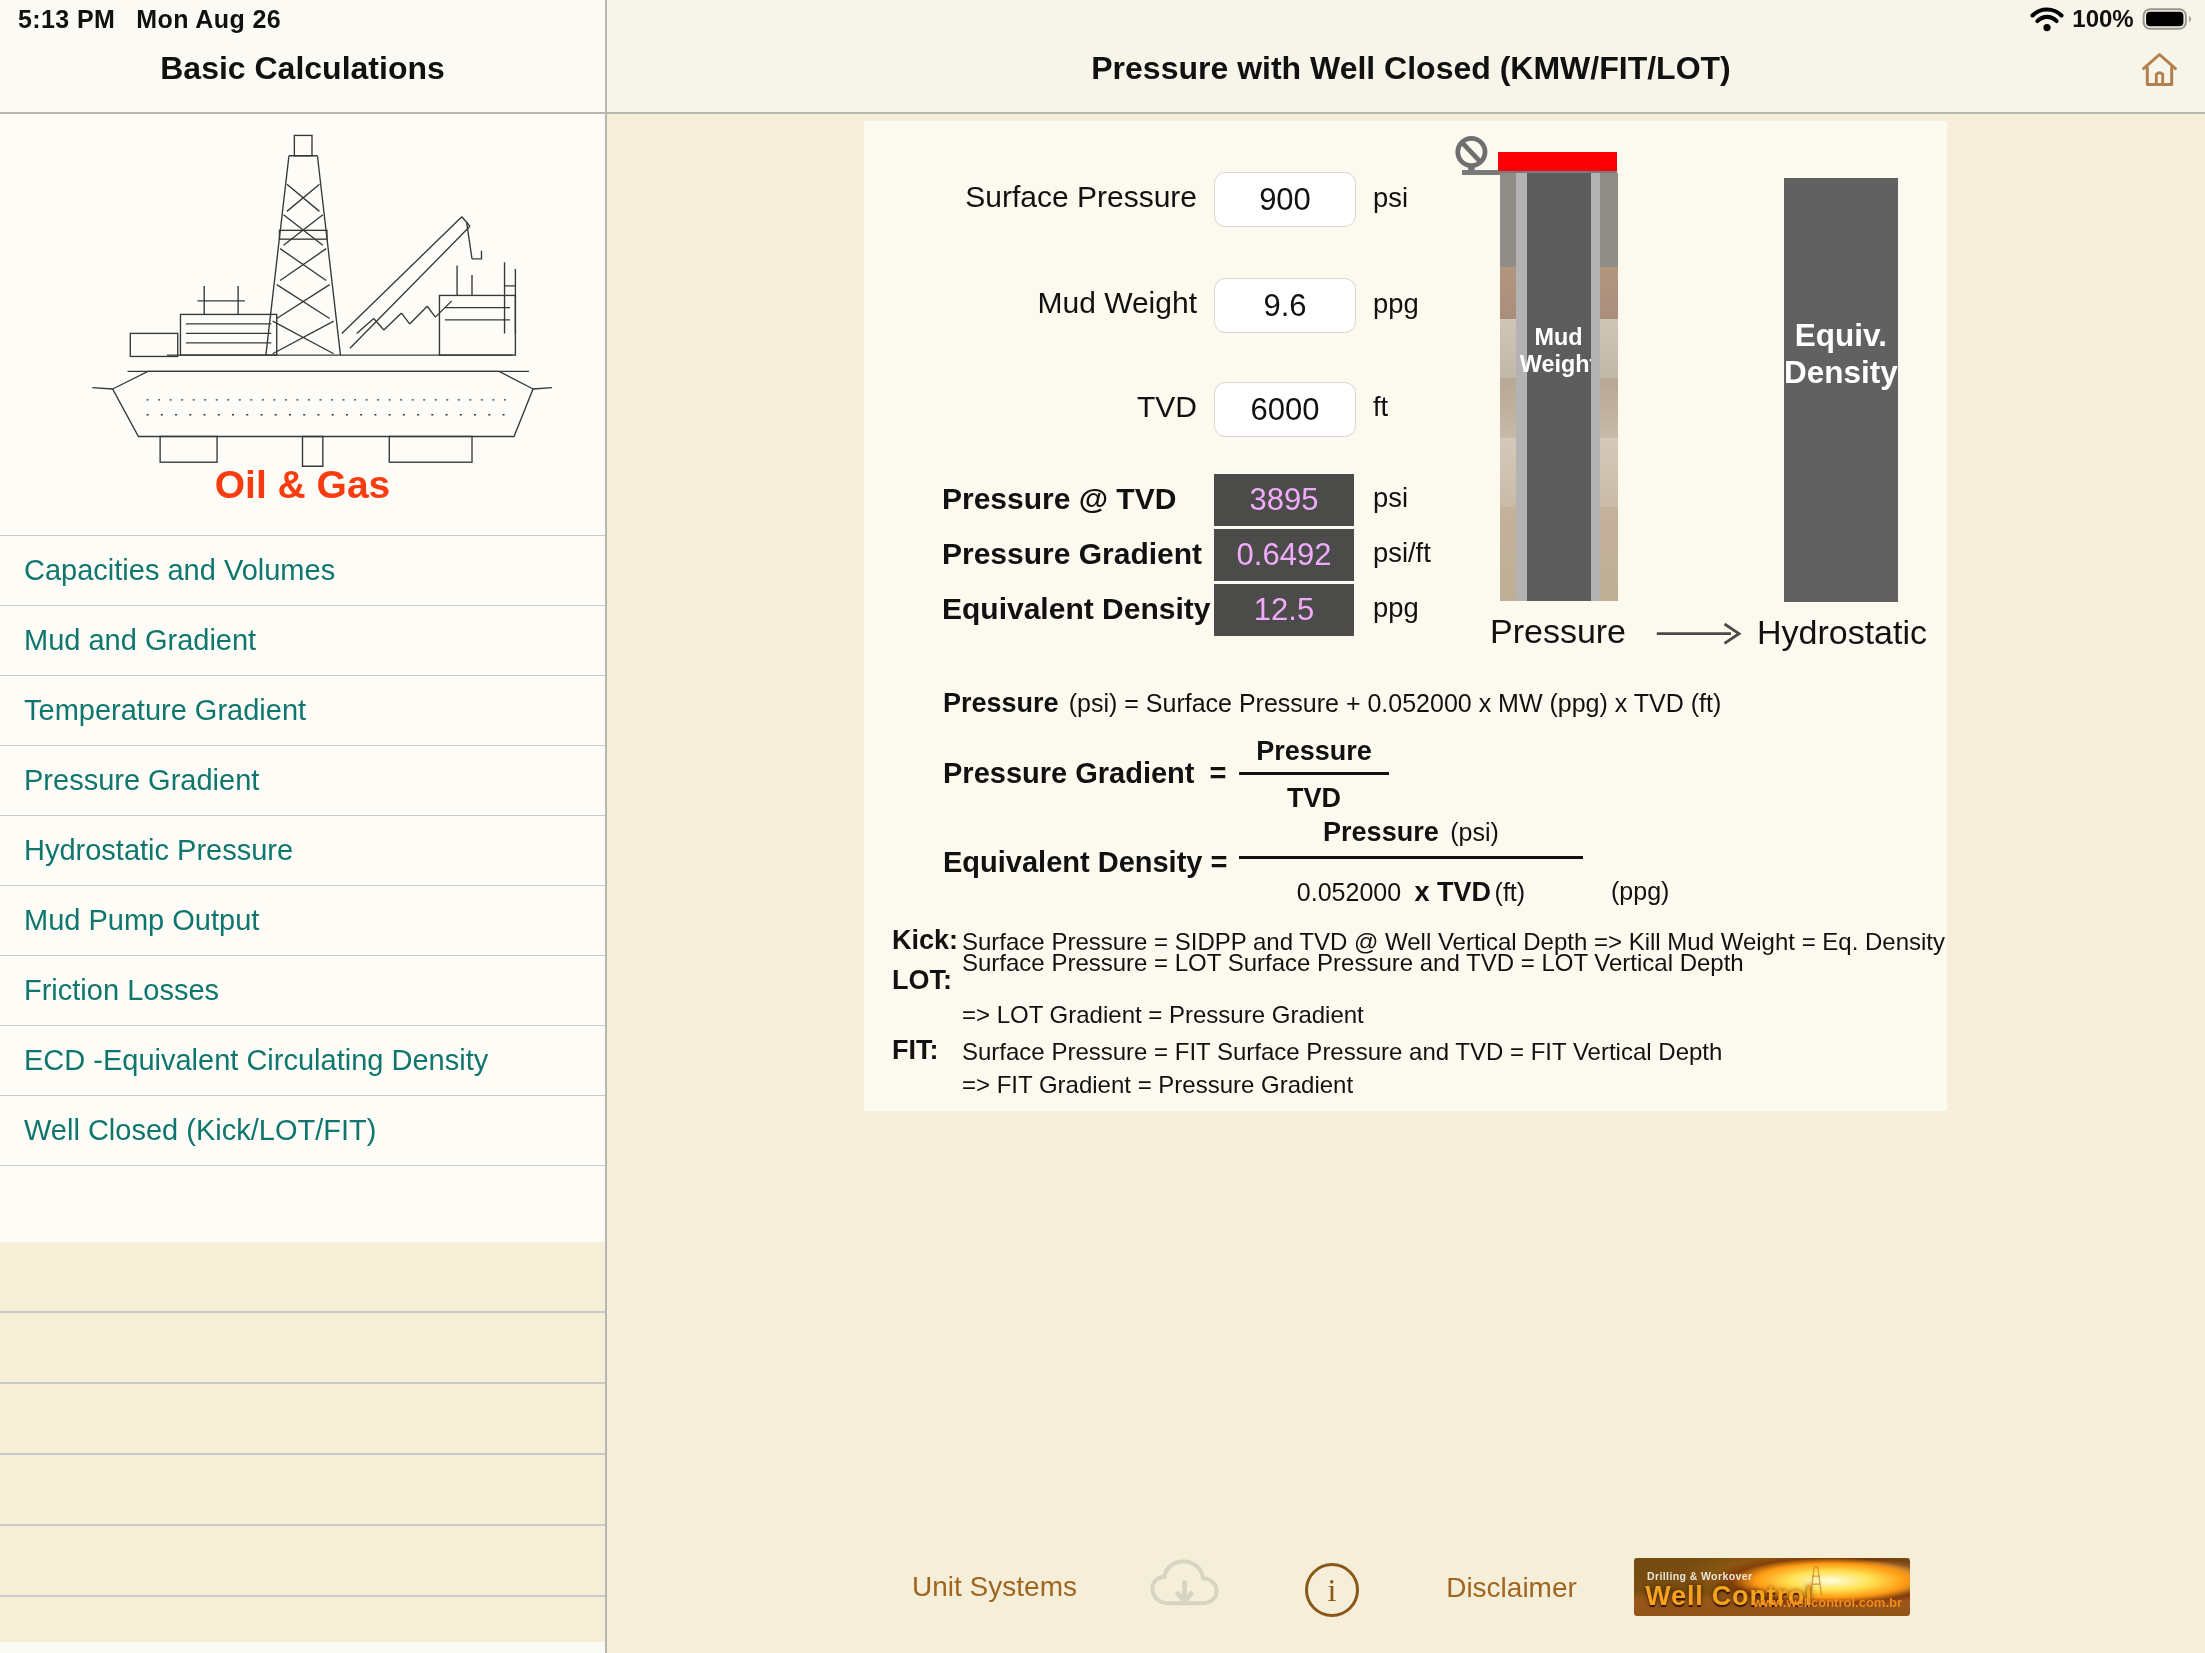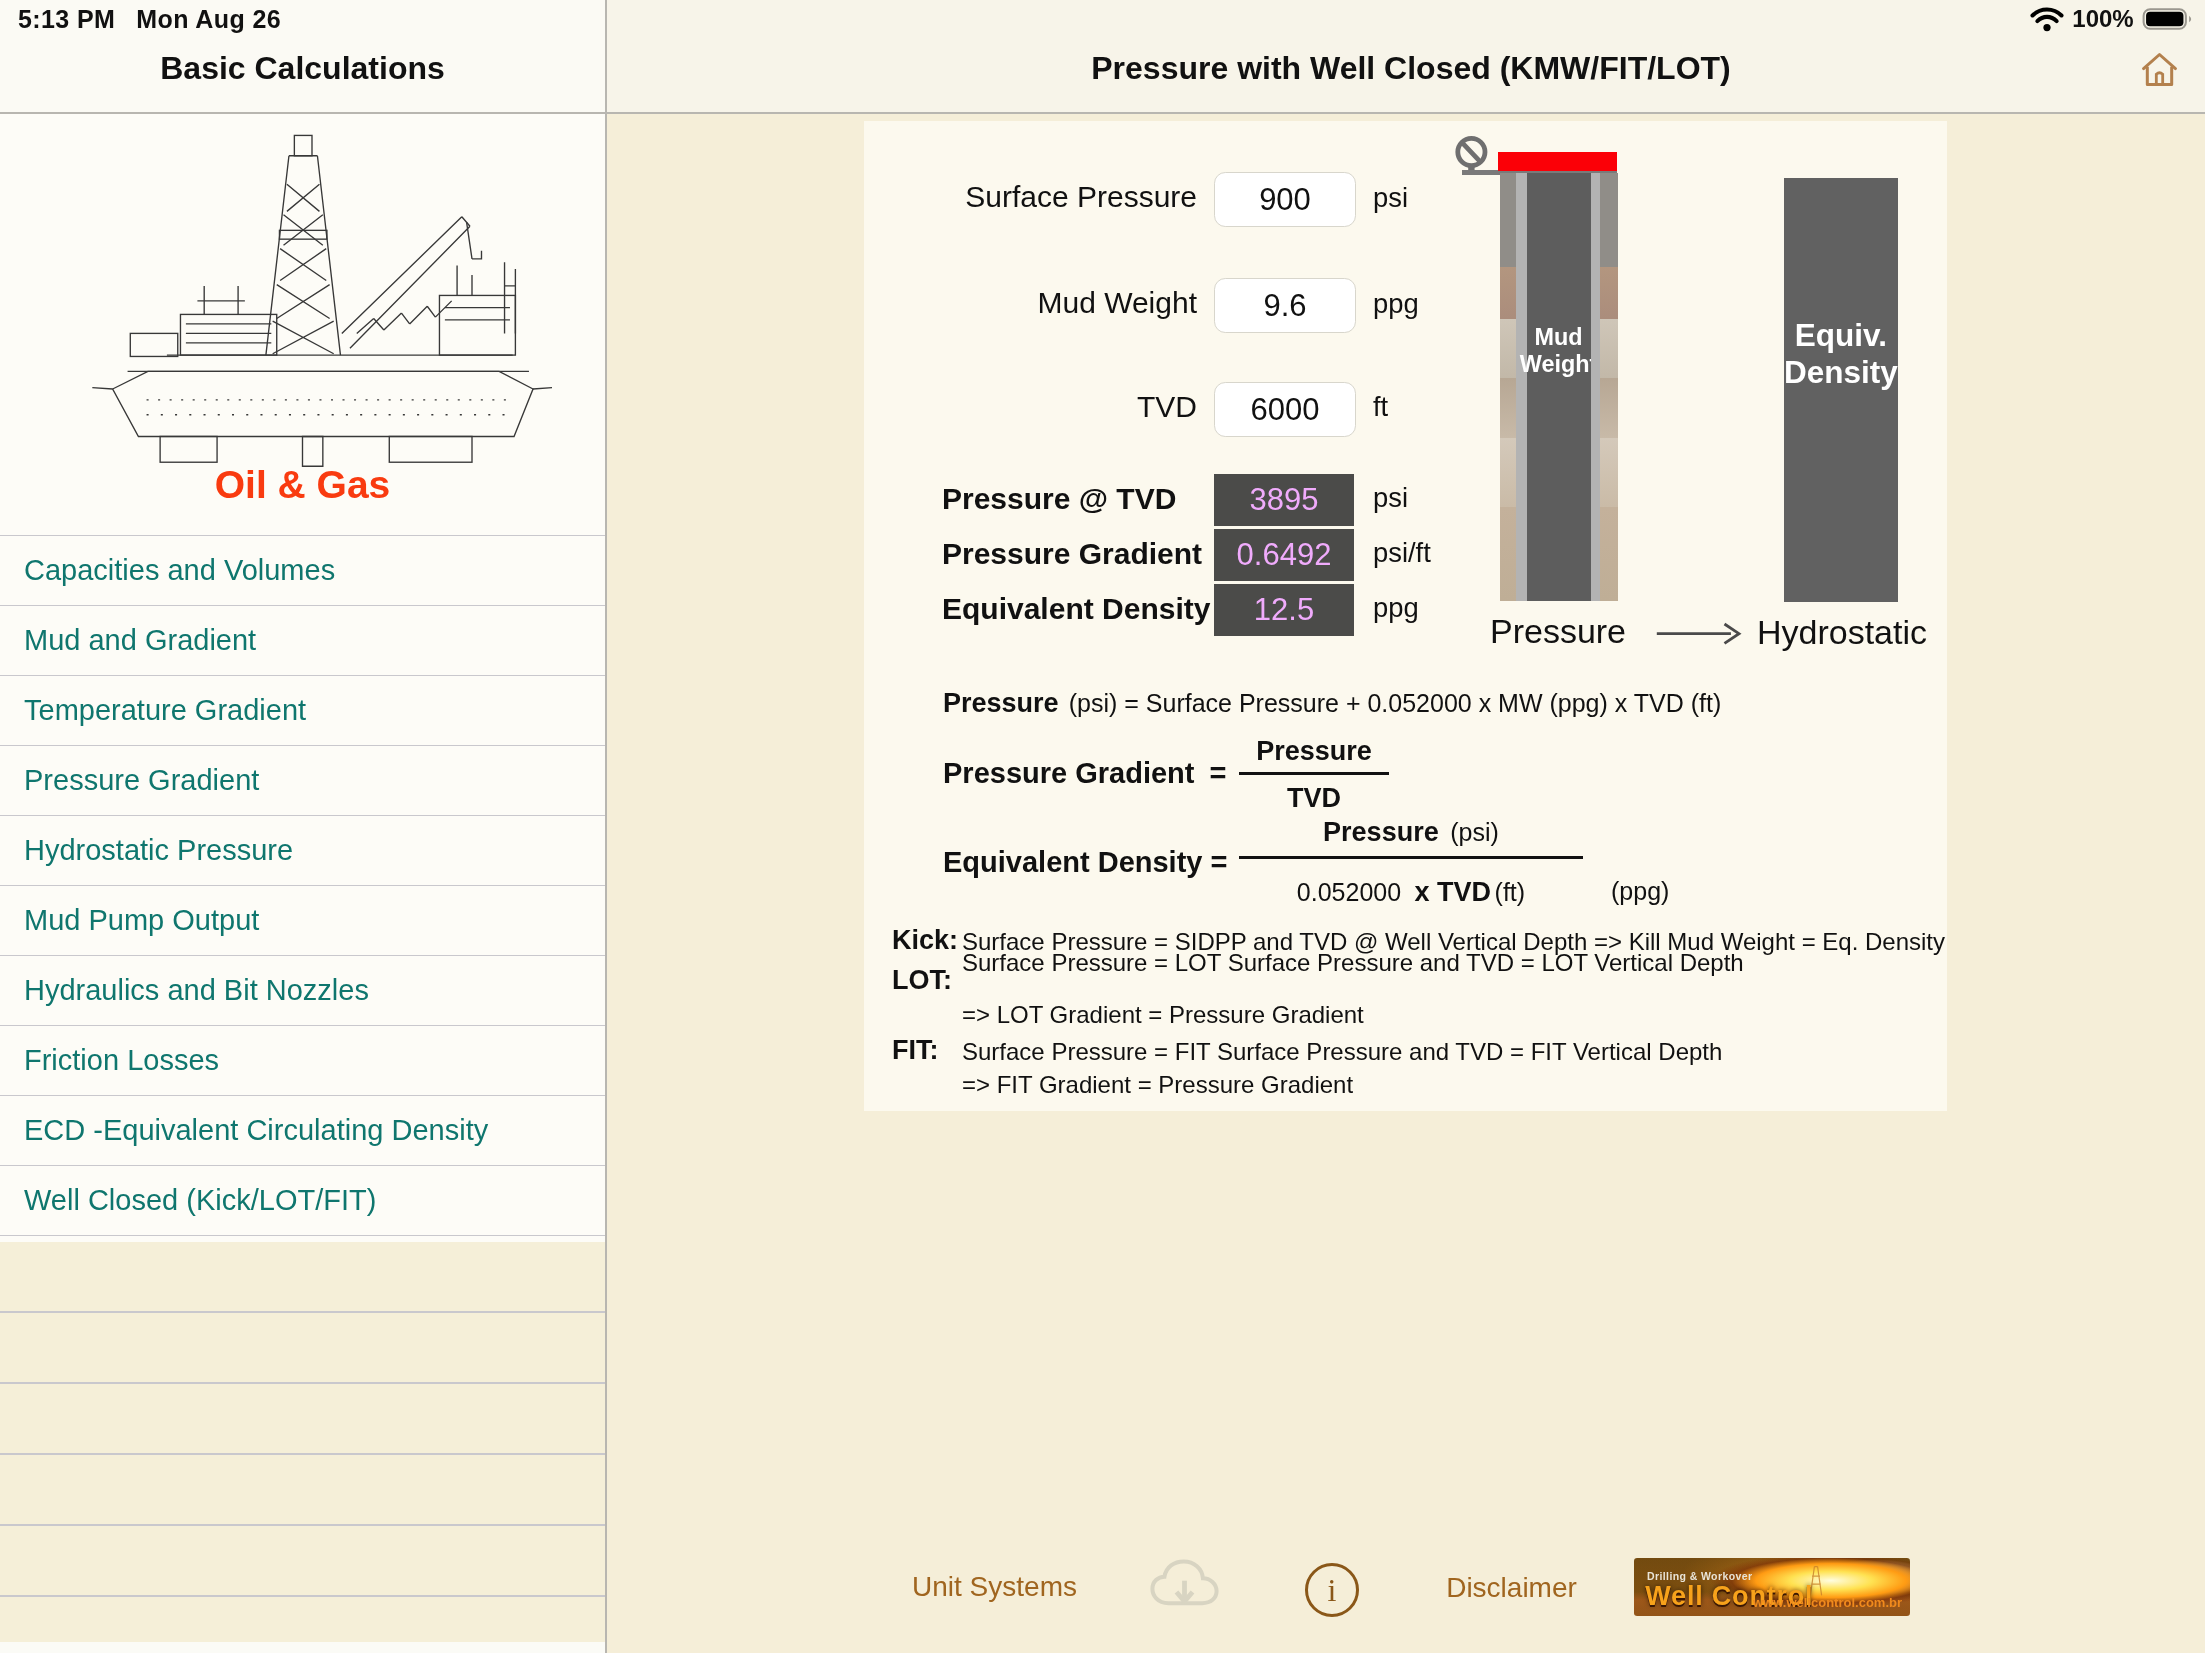--- a/index.html
+++ b/index.html
@@ -155,23 +155,20 @@
       <div class="menu-item">
           <span>Pressure Gradient</span>
         </div>
       <div class="menu-item">
           <span>Hydrostatic Pressure</span>
         </div>
       <div class="menu-item">
           <span>Mud Pump Output</span>
         </div>
       <div class="menu-item">
-          <span>Hydraulics and Bit Nozzles</span>
-        </div>
-      <div class="menu-item">
           <span>Friction Losses</span>
         </div>
       <div class="menu-item">
           <span>ECD -Equivalent Circulating Density</span>
         </div>
       <div class="menu-item">
           <span>Well Closed (Kick/LOT/FIT)</span>
         </div>
     </div>
     <div class="abs empty-rows"></div>

